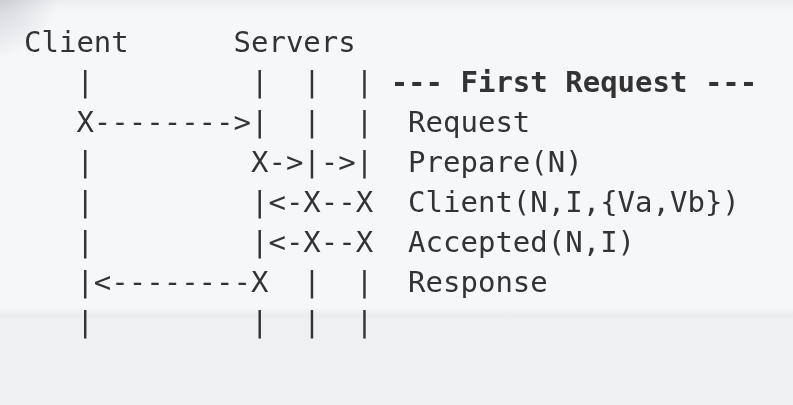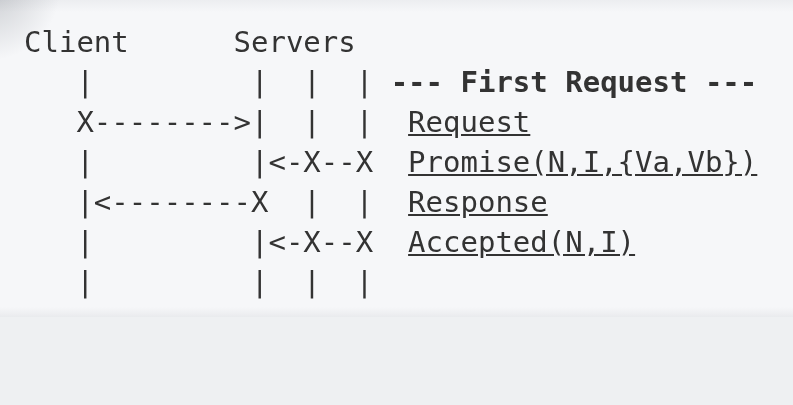--- a/index.html
+++ b/index.html
@@ -47,38 +47,39 @@
     display: inline-block;
     width: 20ch;
     white-space: pre;
   }
   .client-head {
     display: inline-block;
     width: 12ch;
     white-space: pre;
   }
   .gap1 { margin-left: 1ch; font-weight: bold; }
-  .gap2 { margin-left: 2ch; text-decoration: underline; }
+  .gap2 { margin-left: 2ch; }
 </style>
 </head>
 <body>
 
 <div class="screen">
   <div class="diagram">
 
     <div class="line"><span class="client-head">Client</span><span>Servers</span></div>
 
     <div class="line"><span class="art">   |         |  |  |</span><span class="gap1">--- First Request ---</span></div>
 
     <div class="line"><span class="art">   X--------&gt;|  |  |</span><span class="gap2">Request</span></div>
 
+    <div class="line"><span class="art">   |         X-&gt;|-&gt;|</span><span class="gap2">Prepare(N)</span></div>
 
-    <div class="line"><span class="art">   |         |&lt;-X--X</span><span class="gap2">Promise(N,I,{Va,Vb})</span></div>
+    <div class="line"><span class="art">   |         |&lt;-X--X</span><span class="gap2">Client(N,I,{Va,Vb})</span></div>
 
 
+    <div class="line"><span class="art">   |         |&lt;-X--X</span><span class="gap2">Accepted(N,I)</span></div>
+
     <div class="line"><span class="art">   |&lt;--------X  |  |</span><span class="gap2">Response</span></div>
-
-    <div class="line"><span class="art">   |         |&lt;-X--X</span><span class="gap2">Accepted(N,I)</span></div>
 
     <div class="line"><span class="art">   |         |  |  |</span><span class="gap2"></span></div>
 
   </div>
 </div>
 
 </body></html>

